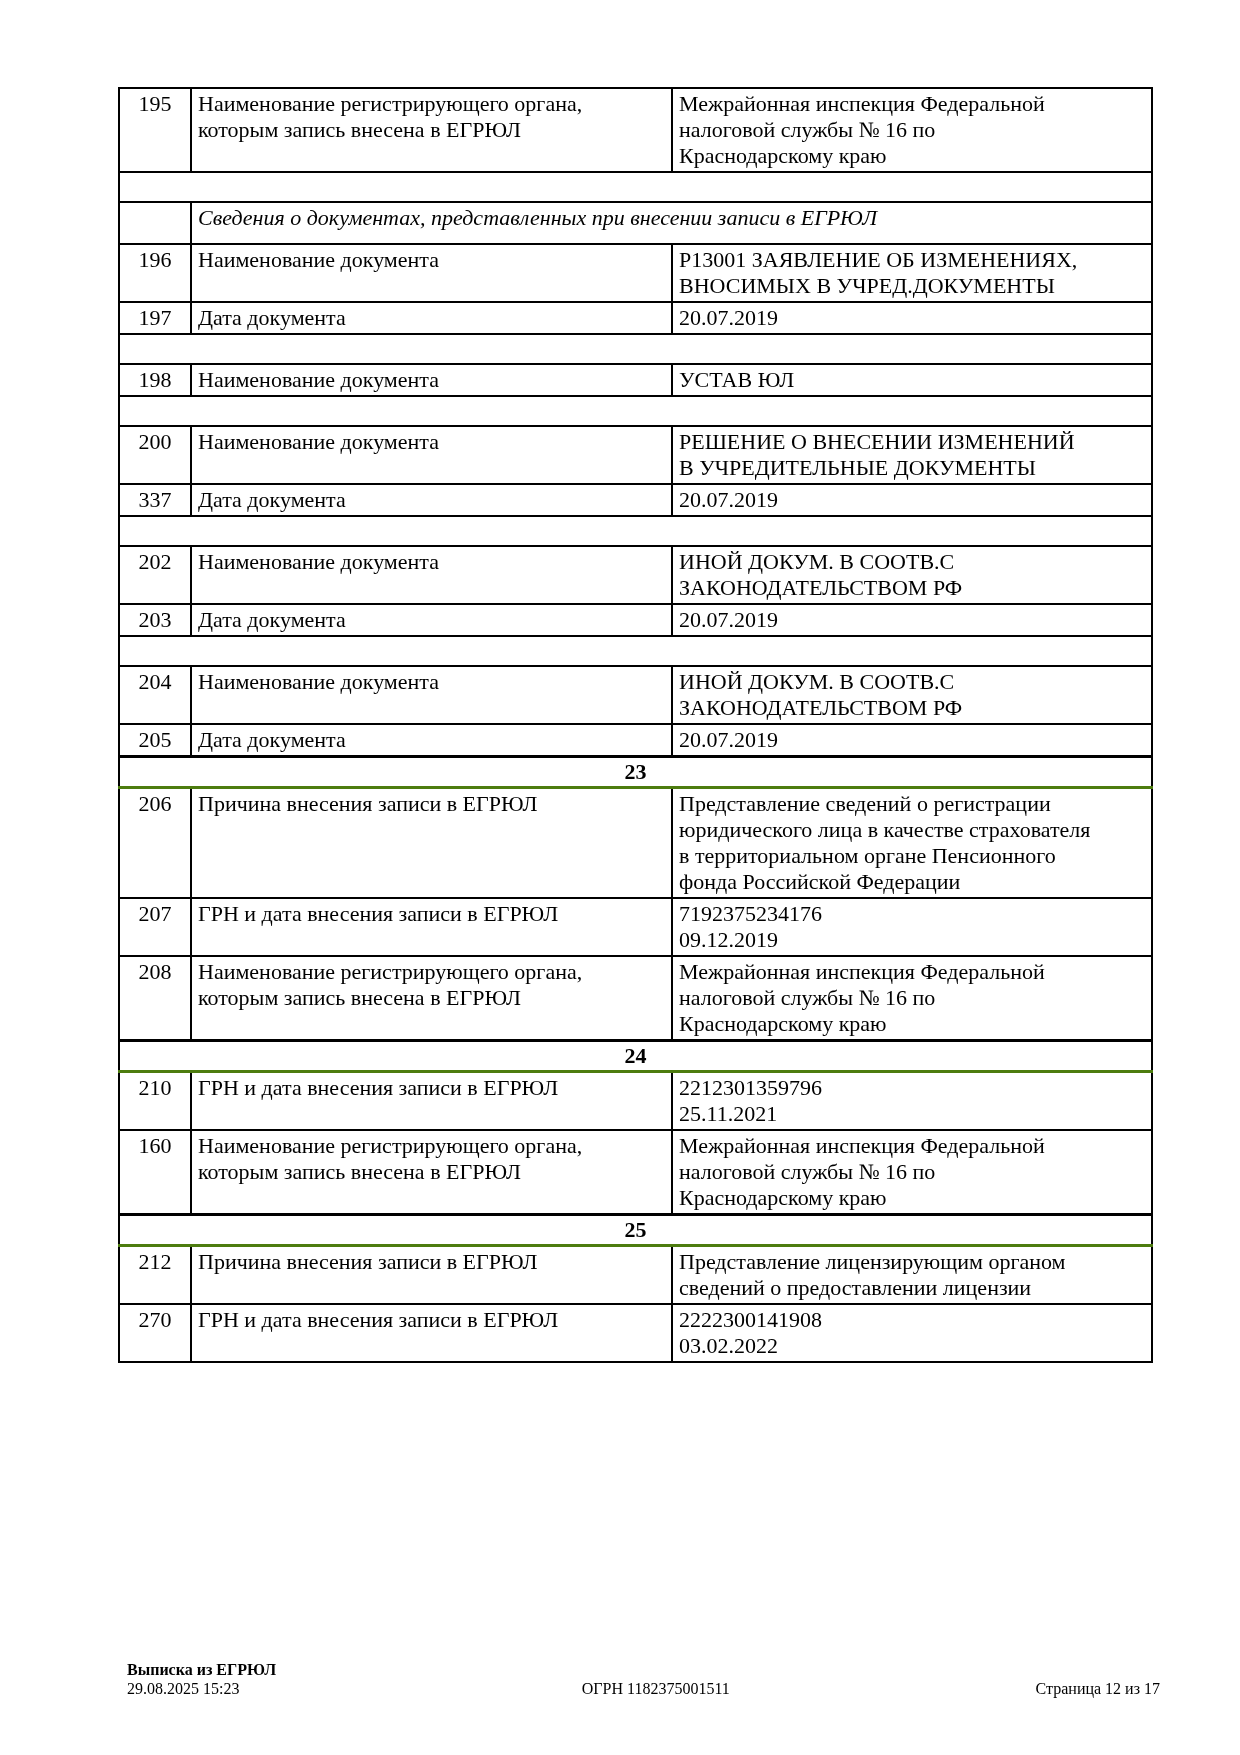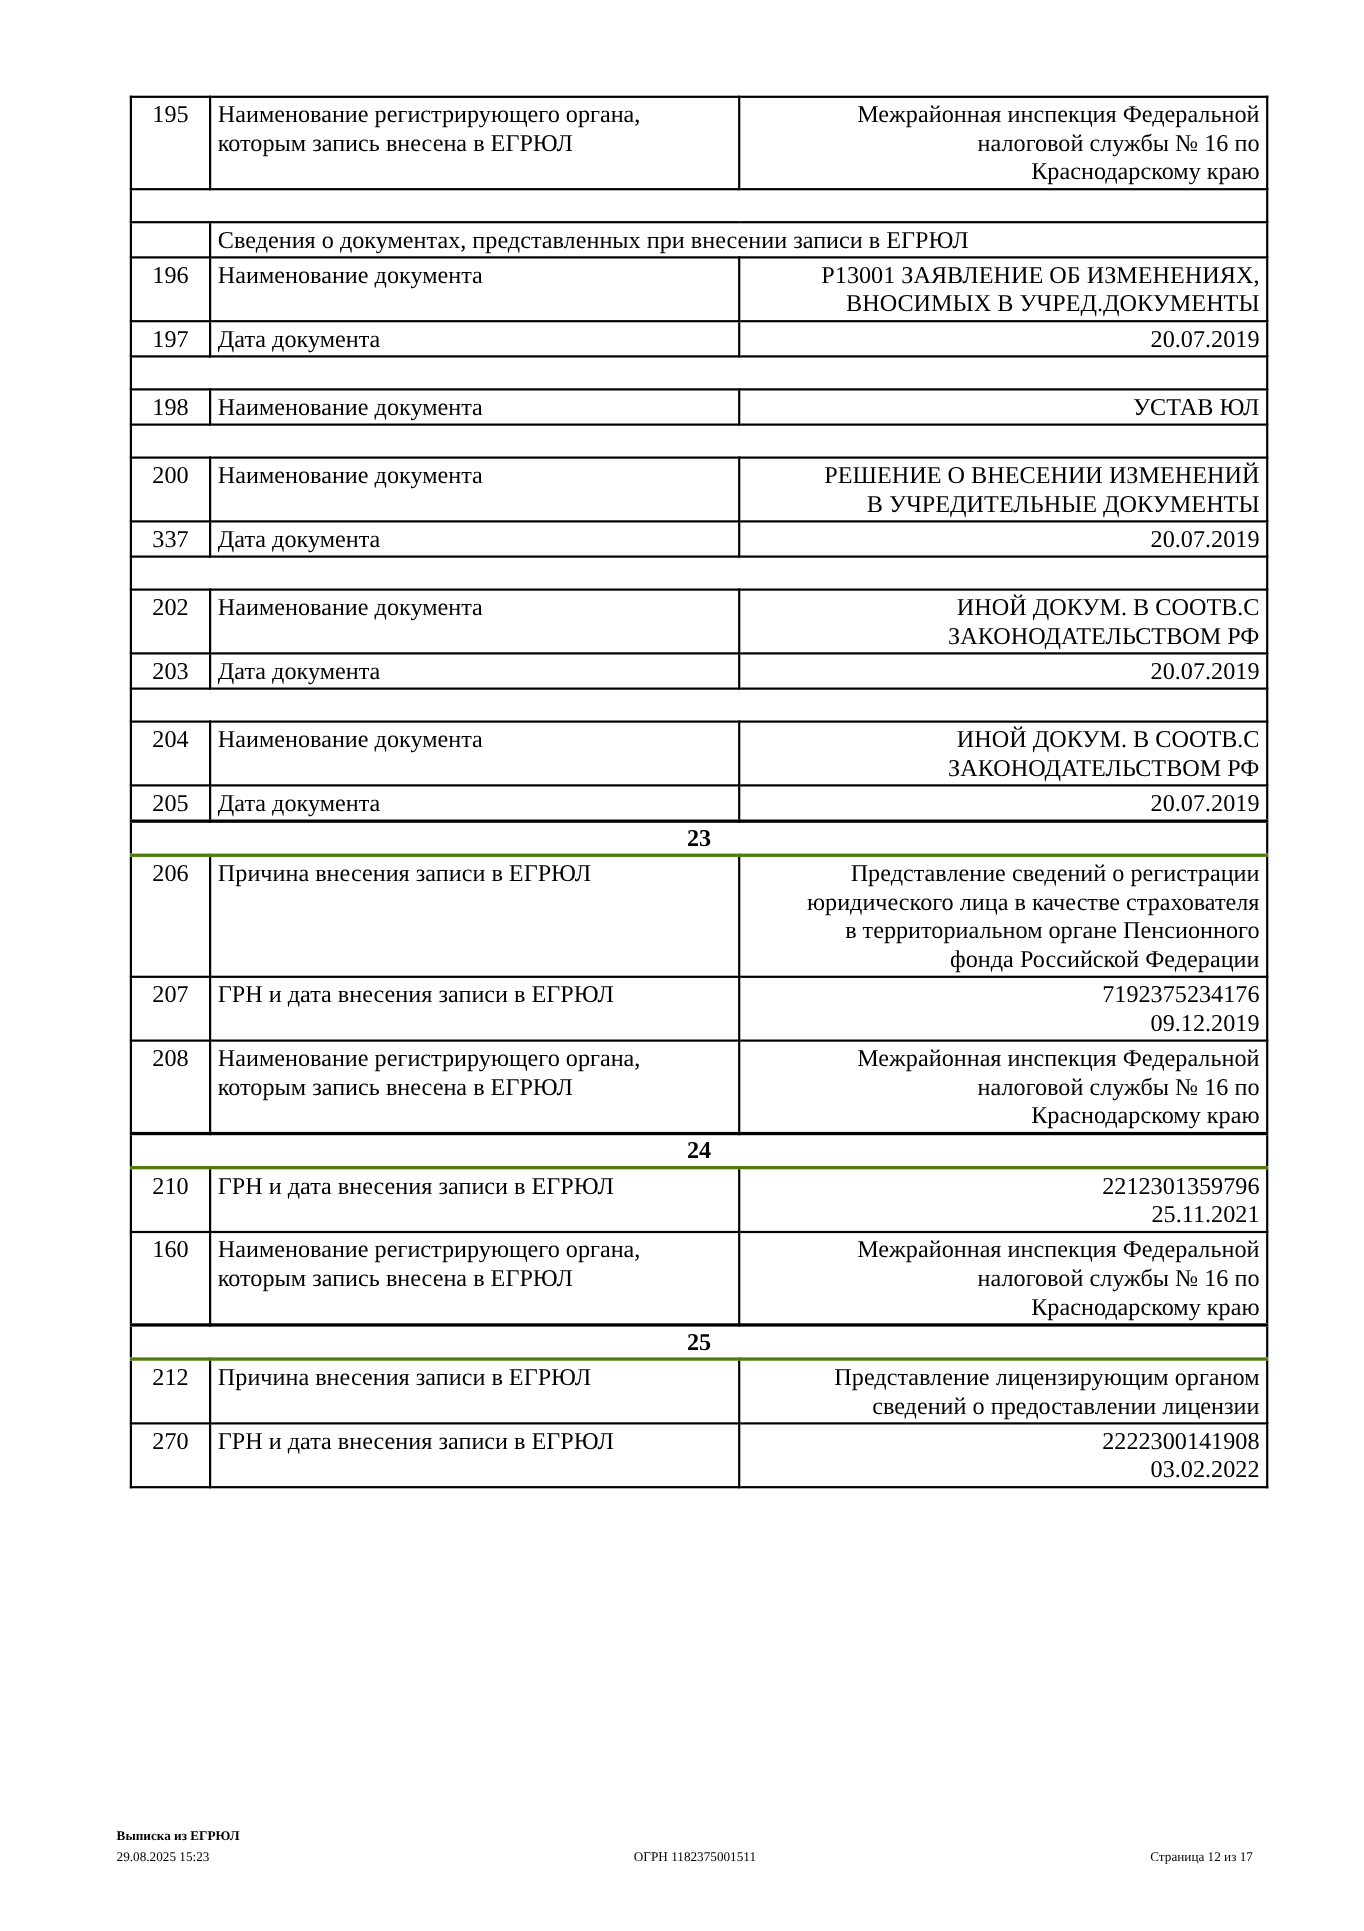--- a/index.html
+++ b/index.html
@@ -37,46 +37,46 @@
     line-height: 26px;
     padding: 2px 6px;
     overflow: hidden;
   }
   td.cell-num {
     text-align: center;
     padding: 2px 2px;
   }
   td.cell-value {
     white-space: pre-line;
-    text-align: right;
   }
   tr.spacer-row td {
     height: 28px;
     padding: 0;
   }
   tr.section-row td {
     text-align: center;
     font-weight: bold;
     border-top: 3px solid #000000;
     border-bottom: 3px solid #4d7c0f;
     padding: 1px 0;
   }
   tr.subheader-row td {
     padding-top: 2px;
-    padding-bottom: 2px;
+    padding-bottom: 12px;
+    font-style: italic;
   }
   .footer {
     position: absolute;
-    left: 106px;
+    left: 127px;
     top: 1660px;
     width: 1033px;
     display: flex;
     align-items: flex-end;
     justify-content: space-between;
-    font-size: 12px;
+    font-size: 16px;
     line-height: 19px;
   }
   .footer .left-block { text-align: left; }
   .footer .left-block .doc-type { font-weight: bold; }
   .footer .center-block { text-align: center; }
   .footer .right-block { text-align: left; }
 </style>
 </head>
 <body>
 

